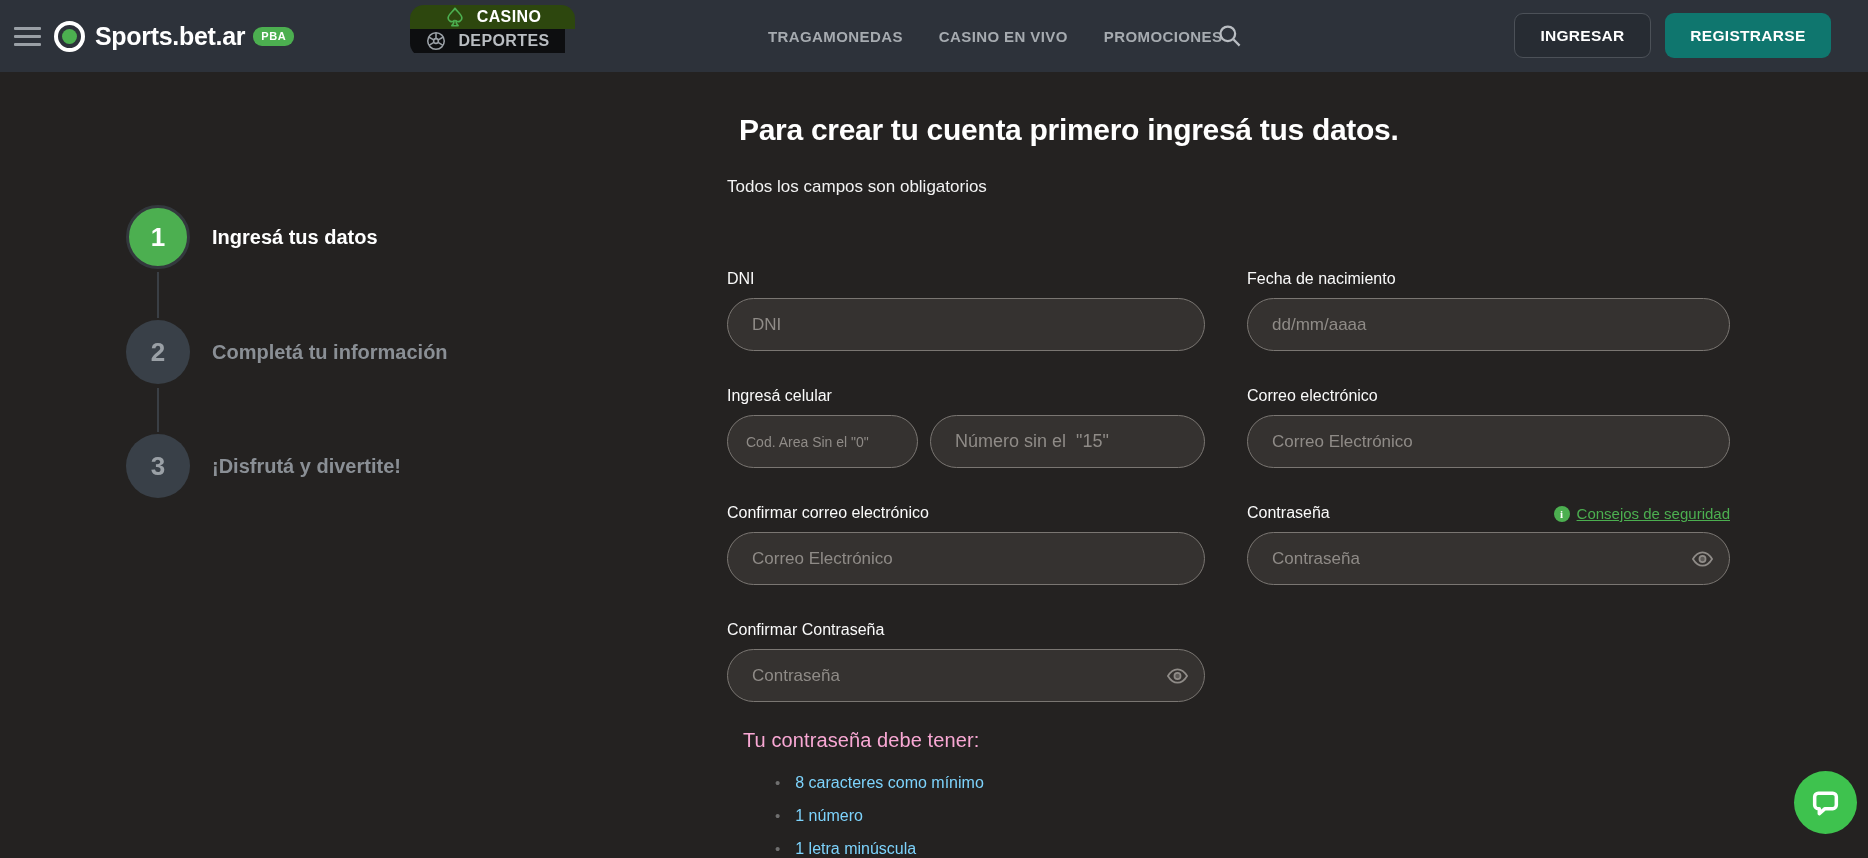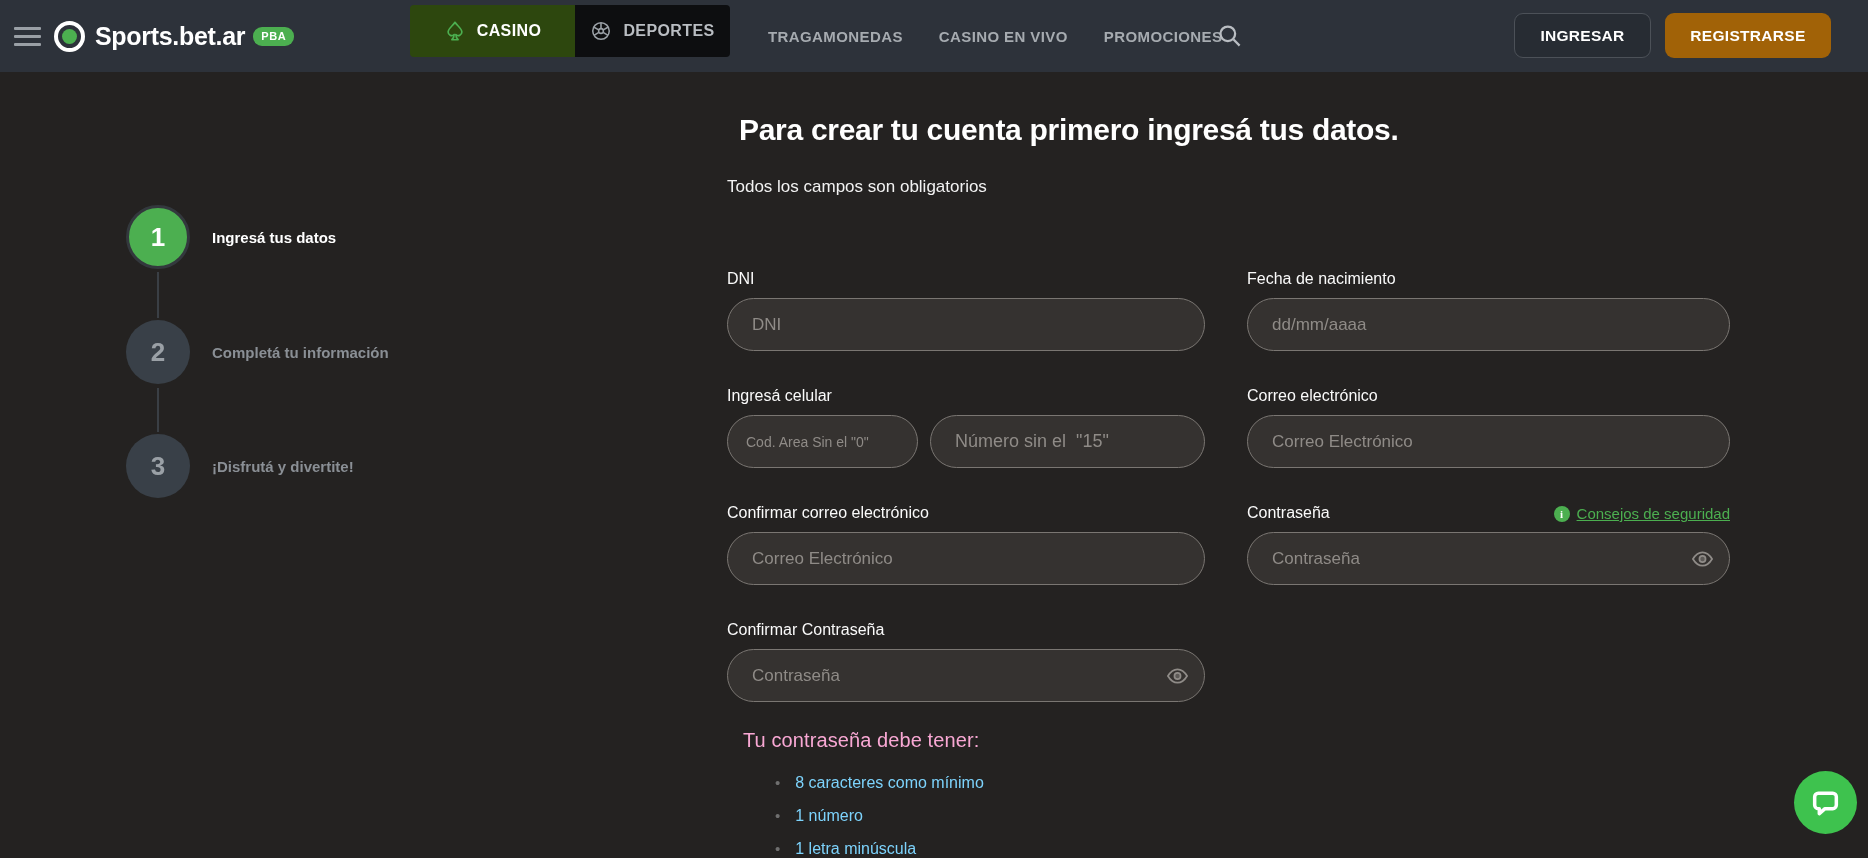--- a/index.html
+++ b/index.html
@@ -13,46 +13,46 @@
              flex-direction:column;justify-content:center;gap:5px;cursor:pointer;background:none;border:none;padding:0;}
   .hamburger span{display:block;height:3px;width:27px;background:#9aa0a6;border-radius:1px;}
   .brand{position:absolute;left:54px;top:0;height:72px;display:flex;align-items:center;cursor:pointer;}
   .logo-outer{width:31px;height:31px;border:4px solid #fff;border-radius:50%;
               display:flex;align-items:center;justify-content:center;}
   .logo-inner{width:15px;height:15px;background:#4caf50;border-radius:50%;}
   .brand-name{margin-left:10px;font-size:25px;font-weight:700;color:#fff;letter-spacing:-0.3px;}
   .brand-badge{margin-left:8px;background:#4caf50;color:#fff;font-size:11px;font-weight:700;
                padding:3px 8px 4px;border-radius:9px;letter-spacing:0.6px;}
 
-  .pill-group{position:absolute;left:410px;top:5px;height:52px;display:flex;border-radius:4px;overflow:hidden;}
+  .pill-group{position:absolute;left:410px;top:5px;height:52px;display:flex;border-radius:14px;overflow:hidden;flex-direction:column;}
   .pill{display:flex;align-items:center;justify-content:center;gap:11px;cursor:pointer;border:none;}
   .pill-casino{width:165px;background:#2d470e;}
   .pill-deportes{width:155px;background:#0d0e10;}
   .pill-label{font-size:16px;font-weight:700;letter-spacing:0.4px;}
   .pill-casino .pill-label{color:#fff;}
   .pill-deportes .pill-label{color:#b9bdc2;}
 
   .nav-links{position:absolute;left:768px;top:0;height:72px;display:flex;align-items:center;gap:36px;}
   .nav-link{font-size:15px;font-weight:700;color:#a6abb0;letter-spacing:0.4px;cursor:pointer;white-space:nowrap;}
   .search-btn{position:absolute;left:1216px;top:22px;background:none;border:none;cursor:pointer;padding:0;}
 
   .btn-login{position:absolute;left:1514px;top:13px;width:137px;height:45px;border-radius:9px;
              background:#272c33;border:1px solid #4c5158;color:#fff;font-size:15.5px;font-weight:700;
              letter-spacing:0.3px;cursor:pointer;font-family:inherit;}
   .btn-register{position:absolute;left:1665px;top:13px;width:166px;height:45px;border-radius:9px;
-             background:#a16207;border:none;color:#fff;font-size:15.5px;font-weight:700;
+             background:#0f766e;border:none;color:#fff;font-size:15.5px;font-weight:700;
              letter-spacing:0.3px;cursor:pointer;font-family:inherit;}
 
   
   .step-circle{position:absolute;left:126px;width:64px;height:64px;border-radius:50%;
                display:flex;align-items:center;justify-content:center;font-size:26px;font-weight:700;}
   .step-circle.active{background:#4caf50;color:#fff;border:3px solid #33383d;}
   .step-circle.inactive{background:#394048;color:#9aa0a6;}
   .step-label{position:absolute;left:212px;height:64px;display:flex;align-items:center;
-              font-size:15px;font-weight:700;white-space:nowrap;}
+              font-size:20px;font-weight:700;white-space:nowrap;}
   .step-label.active{color:#fff;}
   .step-label.inactive{color:#8a8f95;}
   .connector{position:absolute;left:157px;width:2px;background:#3a3f45;}
 
   
   .form-title{position:absolute;left:727px;top:101px;width:860px;font-size:30px;font-weight:700;
               color:#fff;letter-spacing:-0.3px;}
   .form-subtitle{position:absolute;left:727px;top:177px;font-size:17px;color:#f2f2f2;}
 
   .form-grid{position:absolute;left:727px;top:269px;width:1003px;display:grid;

